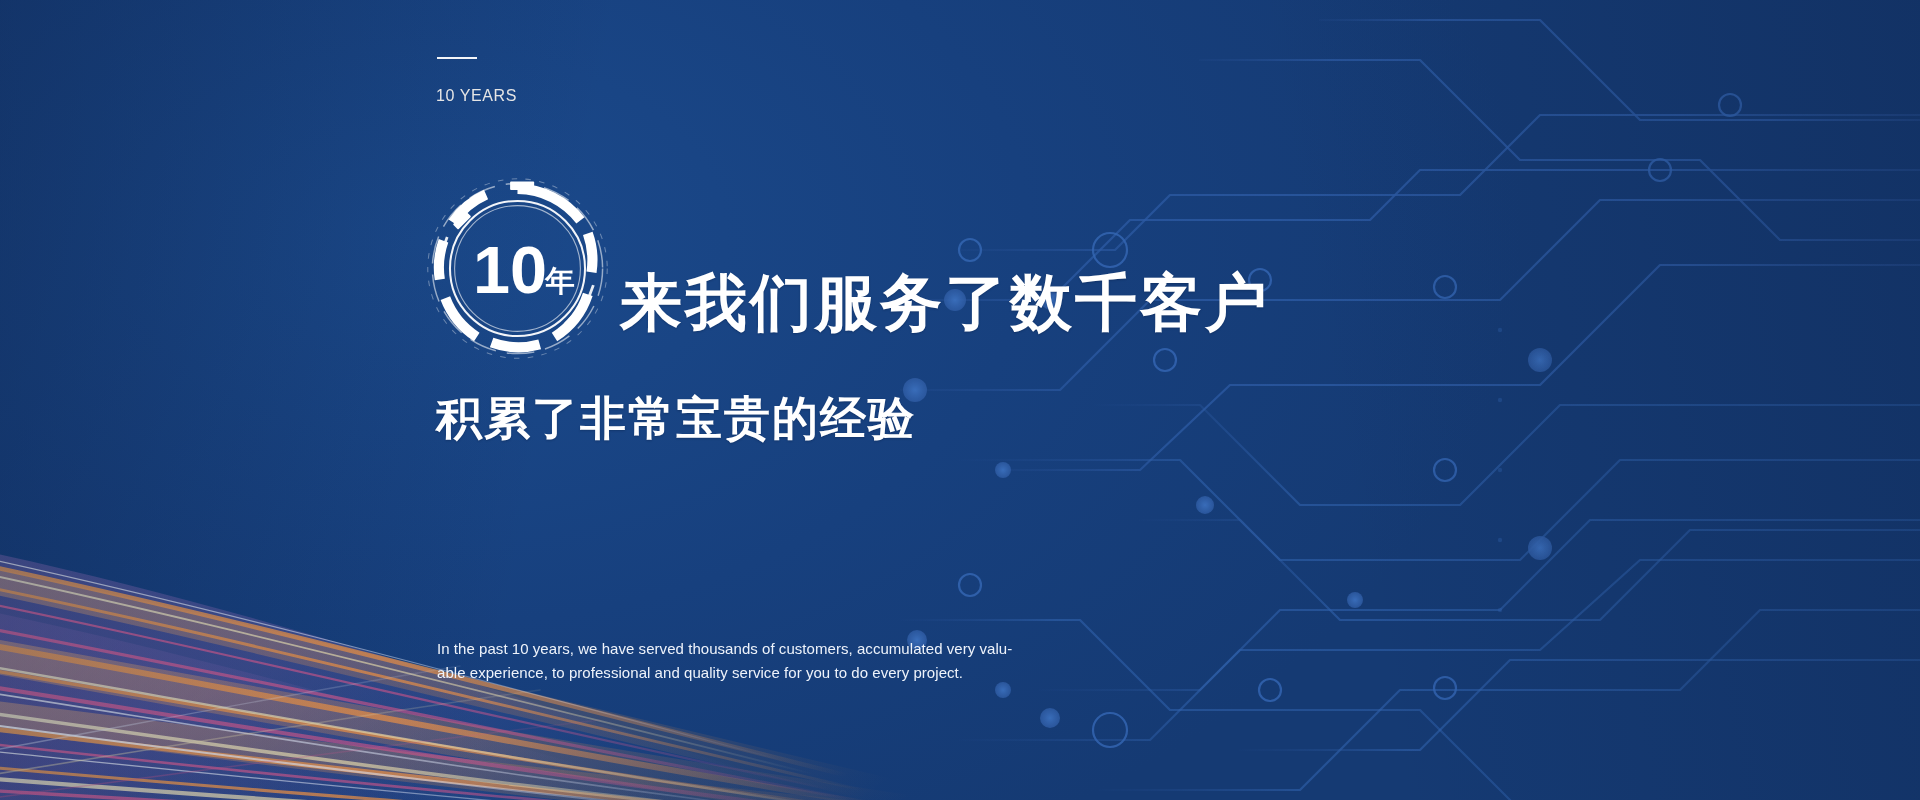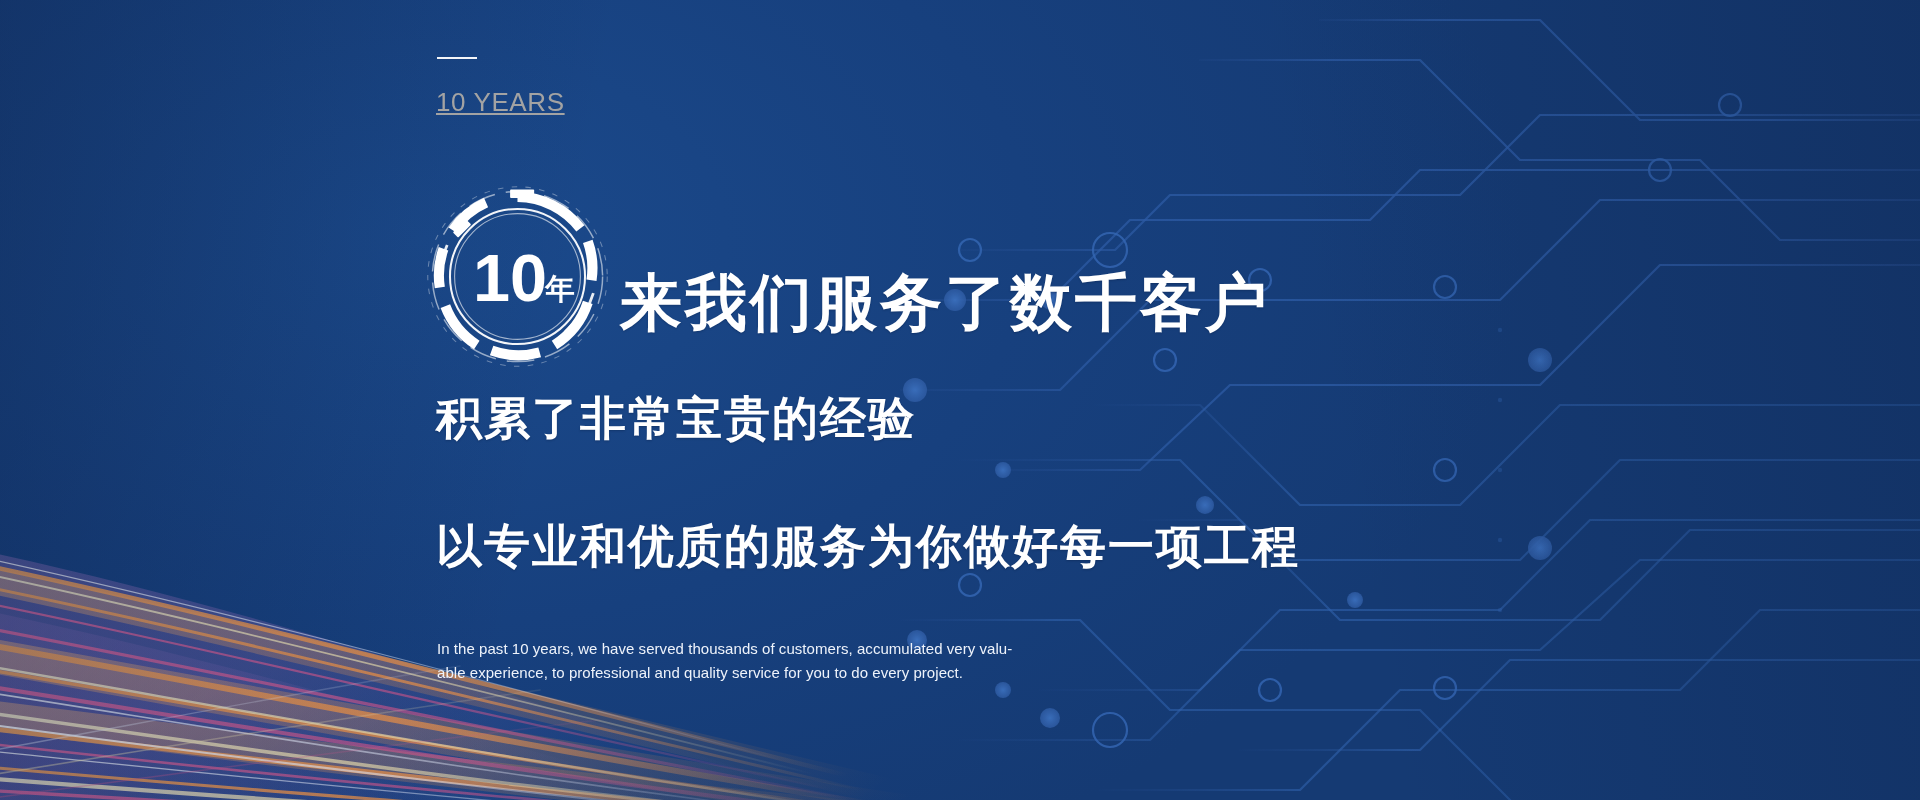--- a/index.html
+++ b/index.html
@@ -69,33 +69,32 @@
     top: 57px;
     width: 40px;
     height: 2px;
     background: #ffffff;
     opacity: 0.95;
   }
   .eyebrow-text {
     position: absolute;
     left: 436px;
     top: 87px;
-    font-size: 26px;
+    font-size: 16px;
     letter-spacing: 0.6px;
-    color: #a3a3a3;
+    color: #e5e5e5;
     font-weight: 400;
     white-space: nowrap;
-    text-decoration: underline;
   }
 
   
   .badge {
     position: absolute;
     left: 425px;
-    top: 184px;
+    top: 176px;
     width: 185px;
     height: 185px;
   }
 
   
   .headline {
     position: absolute;
     left: 620px;
     top: 224px;
     font-size: 62px;
@@ -354,21 +353,20 @@
 
         <text x="92" y="126" text-anchor="middle" font-family="'Liberation Sans','DejaVu Sans',sans-serif" font-size="72" font-weight="700" fill="#ffffff">10</text>
         <text x="146" y="124" text-anchor="middle" font-family="'Liberation Sans','DejaVu Sans',sans-serif" font-size="32" font-weight="700" fill="#ffffff">年</text>
       </svg>
     </div>
 
     <div class="headline">来我们服务了数千客户</div>
 
     <div class="subline-1">积累了非常宝贵的经验</div>
 
-    <div class="subline-2">以专业和优质的服务为你做好每一项工程</div>
 
     <div class="english">
       <span class="ln">In the past 10 years, we have served thousands of customers, accumulated very valu-</span>
       <span class="ln">able experience, to professional and quality service for you to do every project.</span>
     </div>
 
   </div>
 </div>
 
 </body></html>

